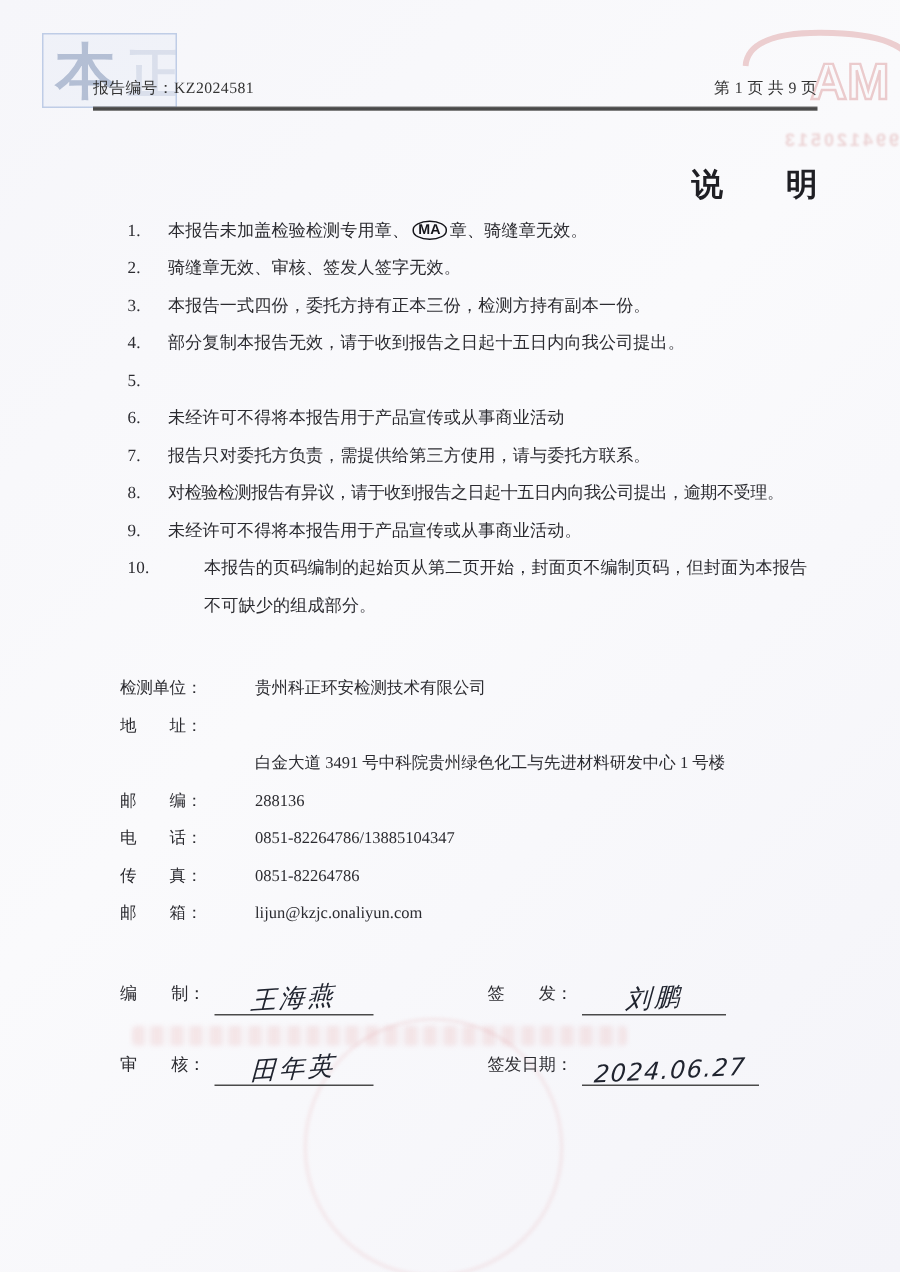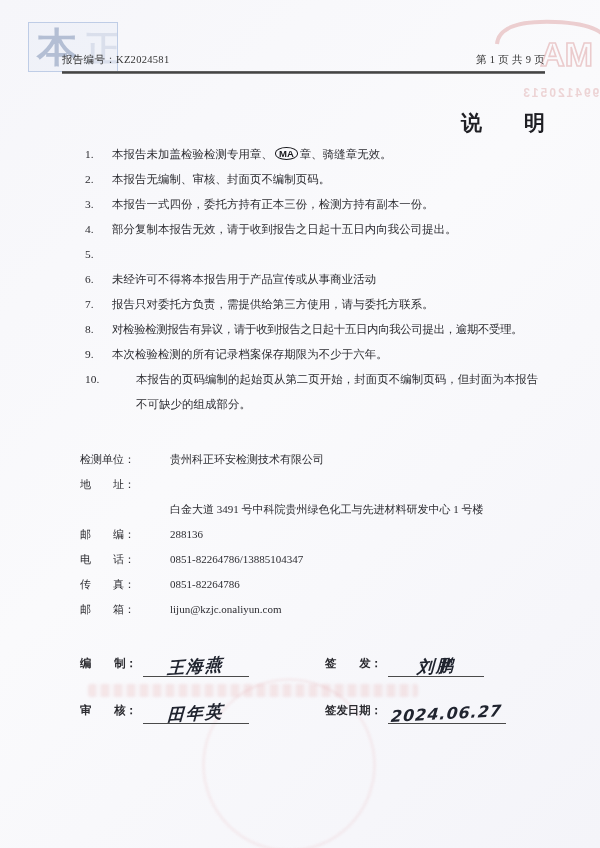--- a/index.html
+++ b/index.html
@@ -31,21 +31,21 @@
   .cma-badge{display:inline-block;border:1.5px solid #15151a;border-radius:50%/46%;
        padding:0 3px;margin:0 2px;font-family:"Liberation Sans","DejaVu Sans",sans-serif;
        font-weight:bold;font-size:9.5px;line-height:11px;vertical-align:1.5px;color:#15151a;}
   
   .contact{margin:30px 0 0 18px;}
   .crow{display:flex;line-height:25px;font-size:11px;gap:14px;}
   .crow .lbl{flex:0 0 76px;}
   .crow .val{white-space:nowrap;}
   
   .sigs{margin:28px 0 0 18px;}
-  .srow{position:relative;height:27px;margin-bottom:20px;font-size:11.4px;line-height:27px;font-weight:bold;}
+  .srow{position:relative;height:27px;margin-bottom:20px;font-size:11.4px;line-height:27px;}
   .spair{position:absolute;top:0;display:flex;align-items:flex-end;}
   .spair.left{left:0;}
   .spair.right{left:245px;}
   .uline{display:inline-block;border-bottom:1px solid #4a4a4a;text-align:center;
        margin-left:6px;height:26px;position:relative;}
   .uline.w1{width:106px;}
   .uline.w2{width:96px;}
   .uline.w3{width:118px;}
   .hand{font-family:"DejaVu Sans","Liberation Sans",sans-serif;font-style:italic;
        display:inline-block;transform:rotate(-4deg) skewX(-6deg);
@@ -107,21 +107,21 @@
 
     <div class="title">说　　明</div>
 
     <div class="notes">
       <div class="note">
         <span class="num">1.</span>
         <span class="txt"><span>本报告未加盖检验检测专用章、</span><span class="cma-badge">MA</span><span>章、骑缝章无效。</span></span>
       </div>
       <div class="note">
         <span class="num">2.</span>
-        <span class="txt">本报告无编制、审核、封面页不编制页码。</span>
+        <span class="txt">骑缝章无效、审核、签发人签字无效。</span>
       </div>
       <div class="note">
         <span class="num">3.</span>
         <span class="txt">本报告一式四份，委托方持有正本三份，检测方持有副本一份。</span>
       </div>
       <div class="note">
         <span class="num">4.</span>
         <span class="txt">部分复制本报告无效，请于收到报告之日起十五日内向我公司提出。</span>
       </div>
       <div class="note">
@@ -134,21 +134,21 @@
       <div class="note">
         <span class="num">7.</span>
         <span class="txt">报告只对委托方负责，需提供给第三方使用，请与委托方联系。</span>
       </div>
       <div class="note">
         <span class="num">8.</span>
         <span class="txt" style="letter-spacing:-0.3px">对检验检测报告有异议，请于收到报告之日起十五日内向我公司提出，逾期不受理。</span>
       </div>
       <div class="note">
         <span class="num">9.</span>
-        <span class="txt">本次检验检测的所有记录档案保存期限为不少于六年。</span>
+        <span class="txt">未经许可不得将本报告用于产品宣传或从事商业活动。</span>
       </div>
       <div class="note">
         <span class="num">10.</span>
         <span class="txt wrap">本报告的页码编制的起始页从第二页开始，封面页不编制页码，但封面为本报告不可缺少的组成部分。</span>
       </div>
     </div>
 
     <div class="contact">
       <div class="crow">
         <span class="lbl">检测单位：</span>

